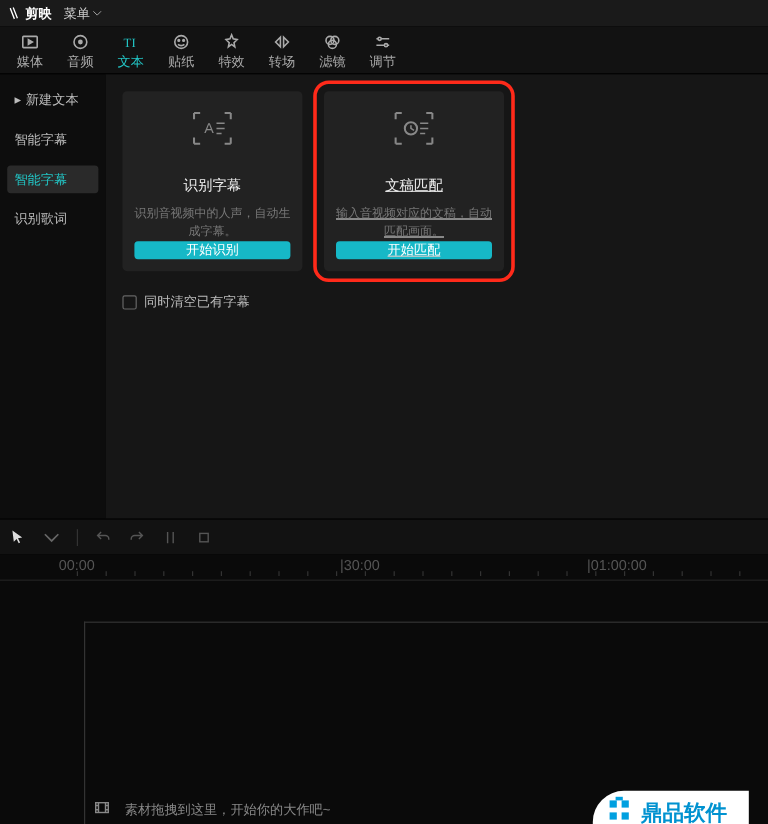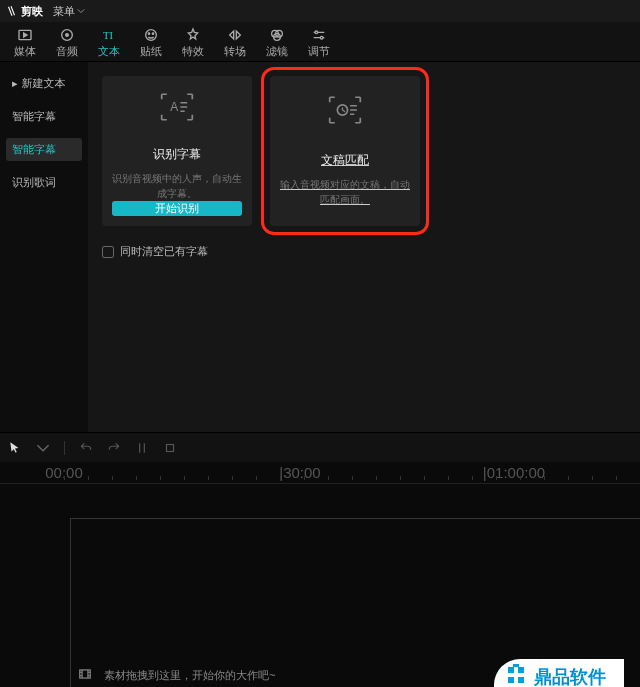--- a/index.html
+++ b/index.html
@@ -92,21 +92,21 @@
   }
   .edit-bar svg, .edit-bar .eb { width:14px; height:14px; color:#666;}
   .eb { display:inline-flex; }
   .timeline {
     background:#0a0a0a;
     height: 233px;
     position:relative;
     padding-top:2px;
   }
   .ruler { position:relative; height:20px; border-bottom:1px solid #222;}
-  .tick { position:absolute; font-size:15px; color:#555; transform:translateX(-50%);}
+  .tick { position:absolute; font-size:12px; color:#555; transform:translateX(-50%);}
   .minitick { position:absolute; width:1px; height:4px; background:#333; top:12px;}
   .track-area { position:absolute; left:70px; top:56px; right:0; bottom:0; border:1px solid #333; border-right:none; border-bottom:none;}
   .placeholder-row { position:absolute; left:78px; bottom:12px; display:flex; align-items:center; gap:12px; color:#888; font-size:11px;}
   .film-icon svg{ width:14px; height:14px;}
   .watermark {
     position:absolute; right:16px; bottom:0;
     background:#fff; color:#0092d0; font-weight:bold;
     padding: 6px 18px 6px 40px;
     border-top-left-radius: 26px;
     font-size:18px;
@@ -245,20 +245,21 @@
       <div class="card highlight">
         <div class="card-icon">
           <svg width="34" height="30" viewBox="0 0 40 34" stroke="#888" fill="none" stroke-width="2">
             <path d="M2 2h6M2 2v6M38 2h-6M38 2v6M2 32h6M2 32v-6M38 32h-6M38 32v-6"></path>
             <circle cx="17" cy="17" r="6"></circle>
             <path d="M17 14v3l3 2M26 12h8M26 17h8M26 22h5" stroke-width="1.5"></path>
           </svg>
         </div>
         <div class="card-title">文稿匹配</div>
         <div class="card-desc">输入音视频对应的文稿，自动匹配画面。</div>
+        <button class="card-btn">开始匹配</button>
       </div>
 
     </div>
 
     <div class="checkbox-row">
       <span class="chk"></span>
       <span>同时清空已有字幕</span>
     </div>
   </div>
 </div>

